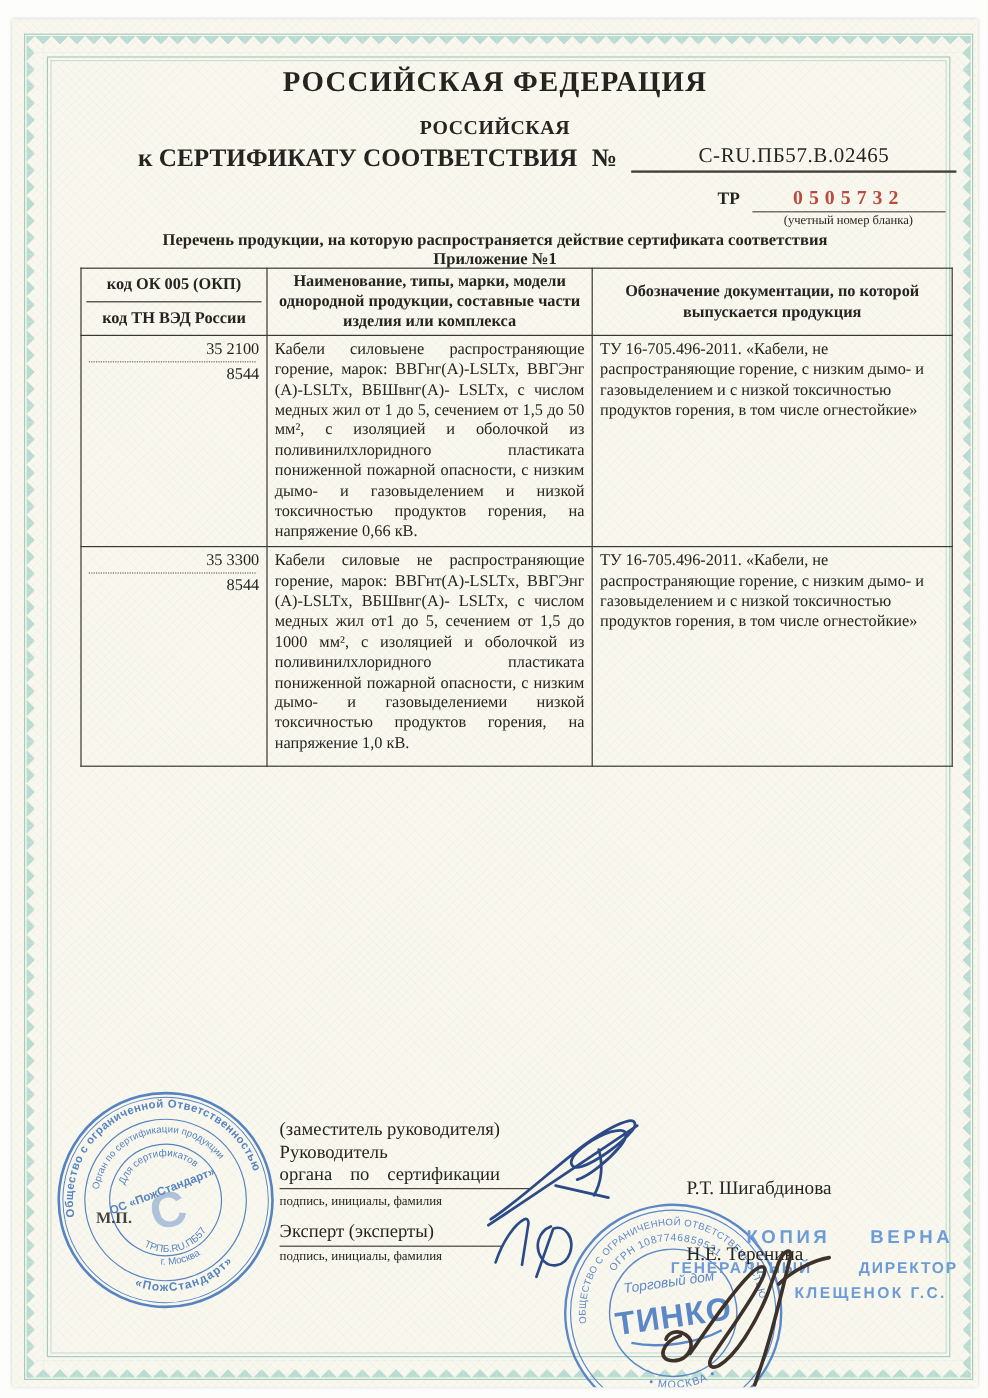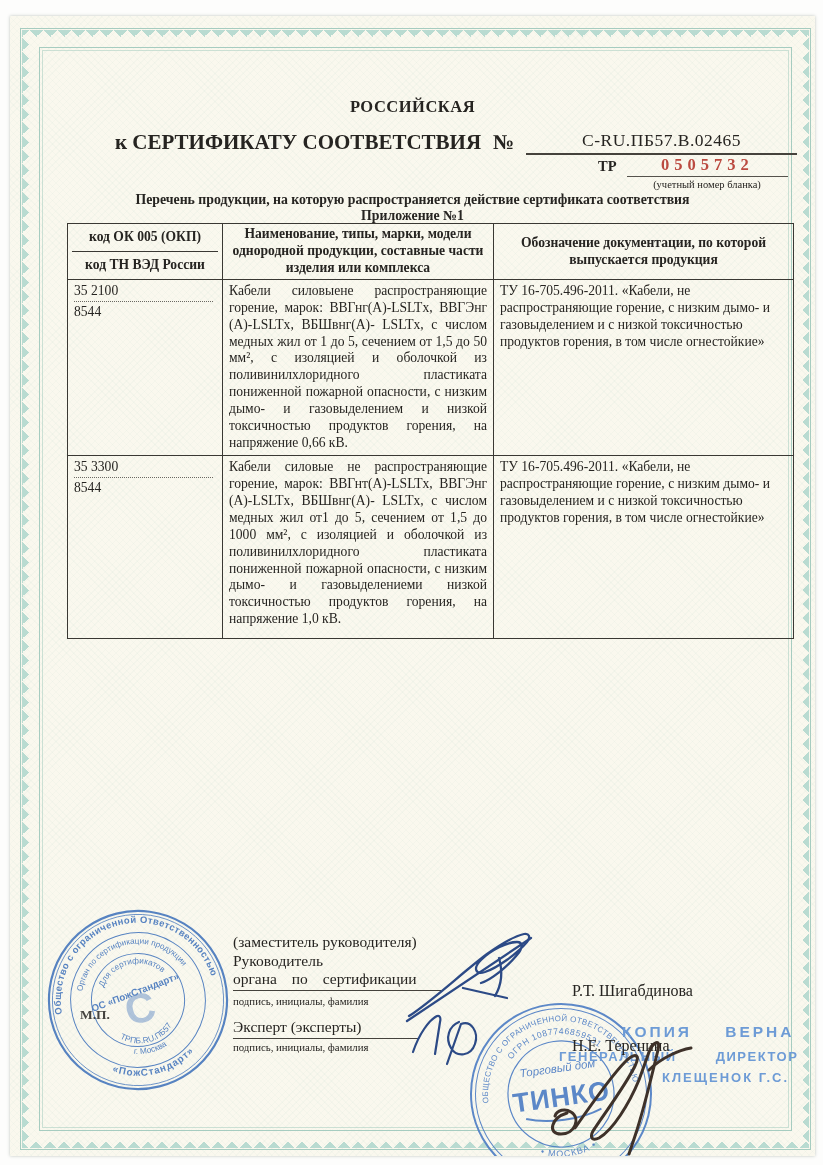--- a/index.html
+++ b/index.html
@@ -29,37 +29,37 @@
   .zz-left{top:14px;bottom:8px;left:12px;width:14px;
     background-image:linear-gradient(135deg,var(--teal) 25%,transparent 25%),linear-gradient(45deg,var(--teal) 25%,transparent 25%);
     background-size:14px 14px;background-repeat:repeat-y;}
   .zz-right{top:14px;bottom:8px;right:6px;width:14px;
     background-image:linear-gradient(225deg,var(--teal) 25%,transparent 25%),linear-gradient(315deg,var(--teal) 25%,transparent 25%);
     background-size:14px 14px;background-repeat:repeat-y;background-position:right top;}
   
   .abs{position:absolute;z-index:3;}
   .country{top:40px;left:0;width:100%;text-align:center;font-size:24px;font-weight:bold;letter-spacing:1px;}
   .annex{top:81px;left:0;width:100%;text-align:center;font-size:16.5px;font-weight:bold;letter-spacing:.5px;}
-  .certline{top:114px;left:105px;width:682px;display:flex;gap:12px;}
+  .certline{top:103px;left:105px;width:682px;display:flex;gap:12px;}
   .certline .lbl{font-size:21px;font-weight:bold;white-space:nowrap;}
   .certline .no{font-size:21px;font-weight:bold;}
   .certline .num{flex:1;text-align:center;font-size:17.5px;border-bottom:2px solid #45423c;padding-bottom:2px;letter-spacing:.5px;}
   .mandatory{top:132px;left:95px;width:500px;text-align:center;font-size:12.5px;font-weight:bold;}
   .trblock{top:139px;left:588px;width:190px;}
   .trrow{display:flex;align-items:flex-end;gap:10px;}
   .trrow .tr-lbl{font-size:14.5px;font-weight:bold;padding-bottom:2px;}
   .trrow .tr-num{flex:1;text-align:center;color:var(--red);font-size:16.5px;letter-spacing:5px;border-bottom:1.5px solid #55524c;padding-bottom:1px;font-weight:bold;}
   .tr-cap{text-align:center;font-size:10.5px;margin-top:2px;padding-left:28px;}
   .listline{top:176px;left:0;width:100%;text-align:center;font-size:13.8px;font-weight:bold;}
   .annexno{top:192px;left:0;width:100%;text-align:center;font-size:13.8px;font-weight:bold;}
   
   table.prod{position:absolute;z-index:3;left:57px;top:207px;width:726px;border-collapse:collapse;table-layout:fixed;}
   table.prod td{border:1.5px solid #3a3833;vertical-align:top;font-size:13.6px;line-height:1.24;padding:3px 6px 4px 6px;}
   table.prod td.hd{font-weight:bold;text-align:center;vertical-align:middle;padding:2px 8px;}
-  td.codecell{padding:2px 6px;}
+  td.codecell{padding:2px 6px;text-align:right;}
   .code-split{display:flex;flex-direction:column;height:100%;}
   .hd-top{border-bottom:1.5px solid #3a3833;padding:4px 0 5px;}
   .hd-bot{padding:5px 0 4px;}
   .dotline{border-bottom:1.5px dotted #6b6963;margin:1px 0 2px;width:98%;}
   .desc{text-align:justify;}
   
   .roles{top:917px;left:223px;width:208px;font-size:15.5px;line-height:1.2;border-bottom:1.5px solid #45423c;padding-bottom:1px;}
   .roles .sp{word-spacing:11px;}
   .cap{font-size:10.8px;margin-top:2px;}
   .cap-head{top:977px;left:223px;}
@@ -89,20 +89,21 @@
 <div class="page">
 
   <div class="frame-outer"></div>
   <div class="zz zz-top"></div>
   <div class="zz zz-bottom"></div>
   <div class="zz zz-left"></div>
   <div class="zz zz-right"></div>
   <div class="frame-inner"></div>
   <div class="frame-inner2"></div>
 
+  <div class="abs country">РОССИЙСКАЯ ФЕДЕРАЦИЯ</div>
   <div class="abs annex">РОССИЙСКАЯ</div>
   <div class="abs certline">
     <span class="lbl">к СЕРТИФИКАТУ СООТВЕТСТВИЯ</span>
     <span class="no">№</span>
     <span class="num">C-RU.ПБ57.В.02465</span>
   </div>
   <div class="abs trblock">
     <div class="trrow">
       <span class="tr-lbl">ТР</span>
       <span class="tr-num">0505732</span>

